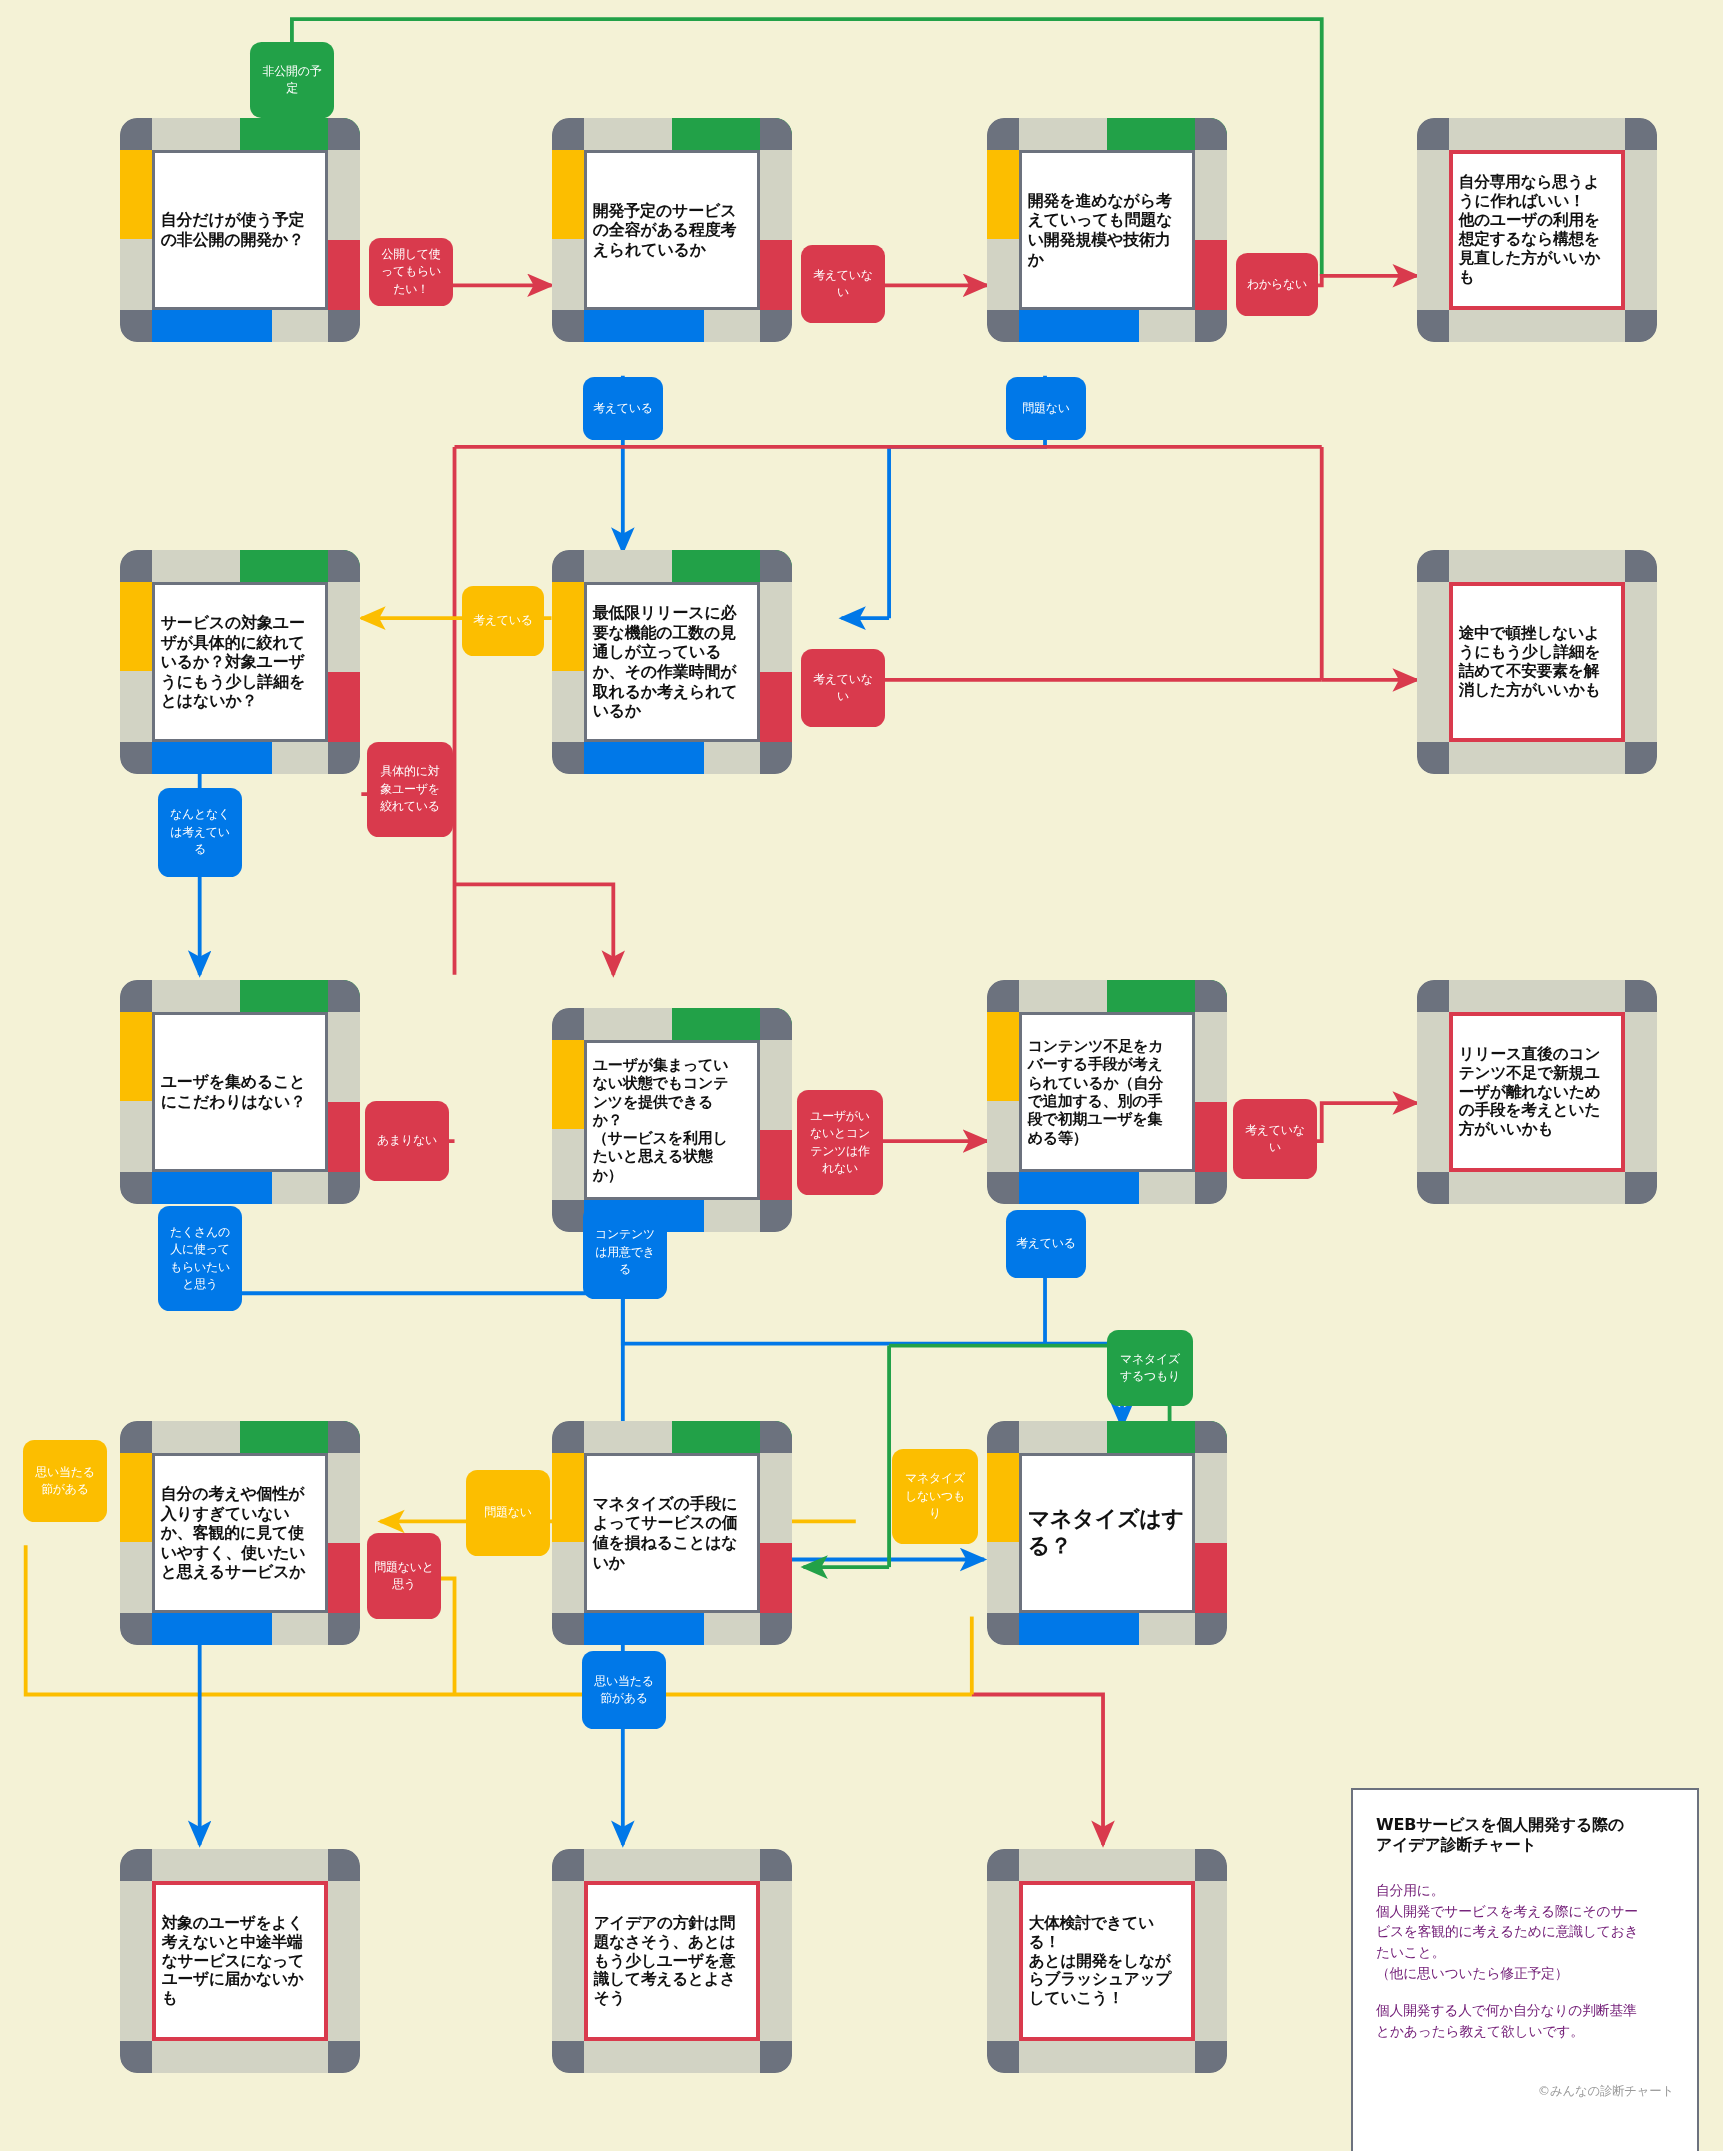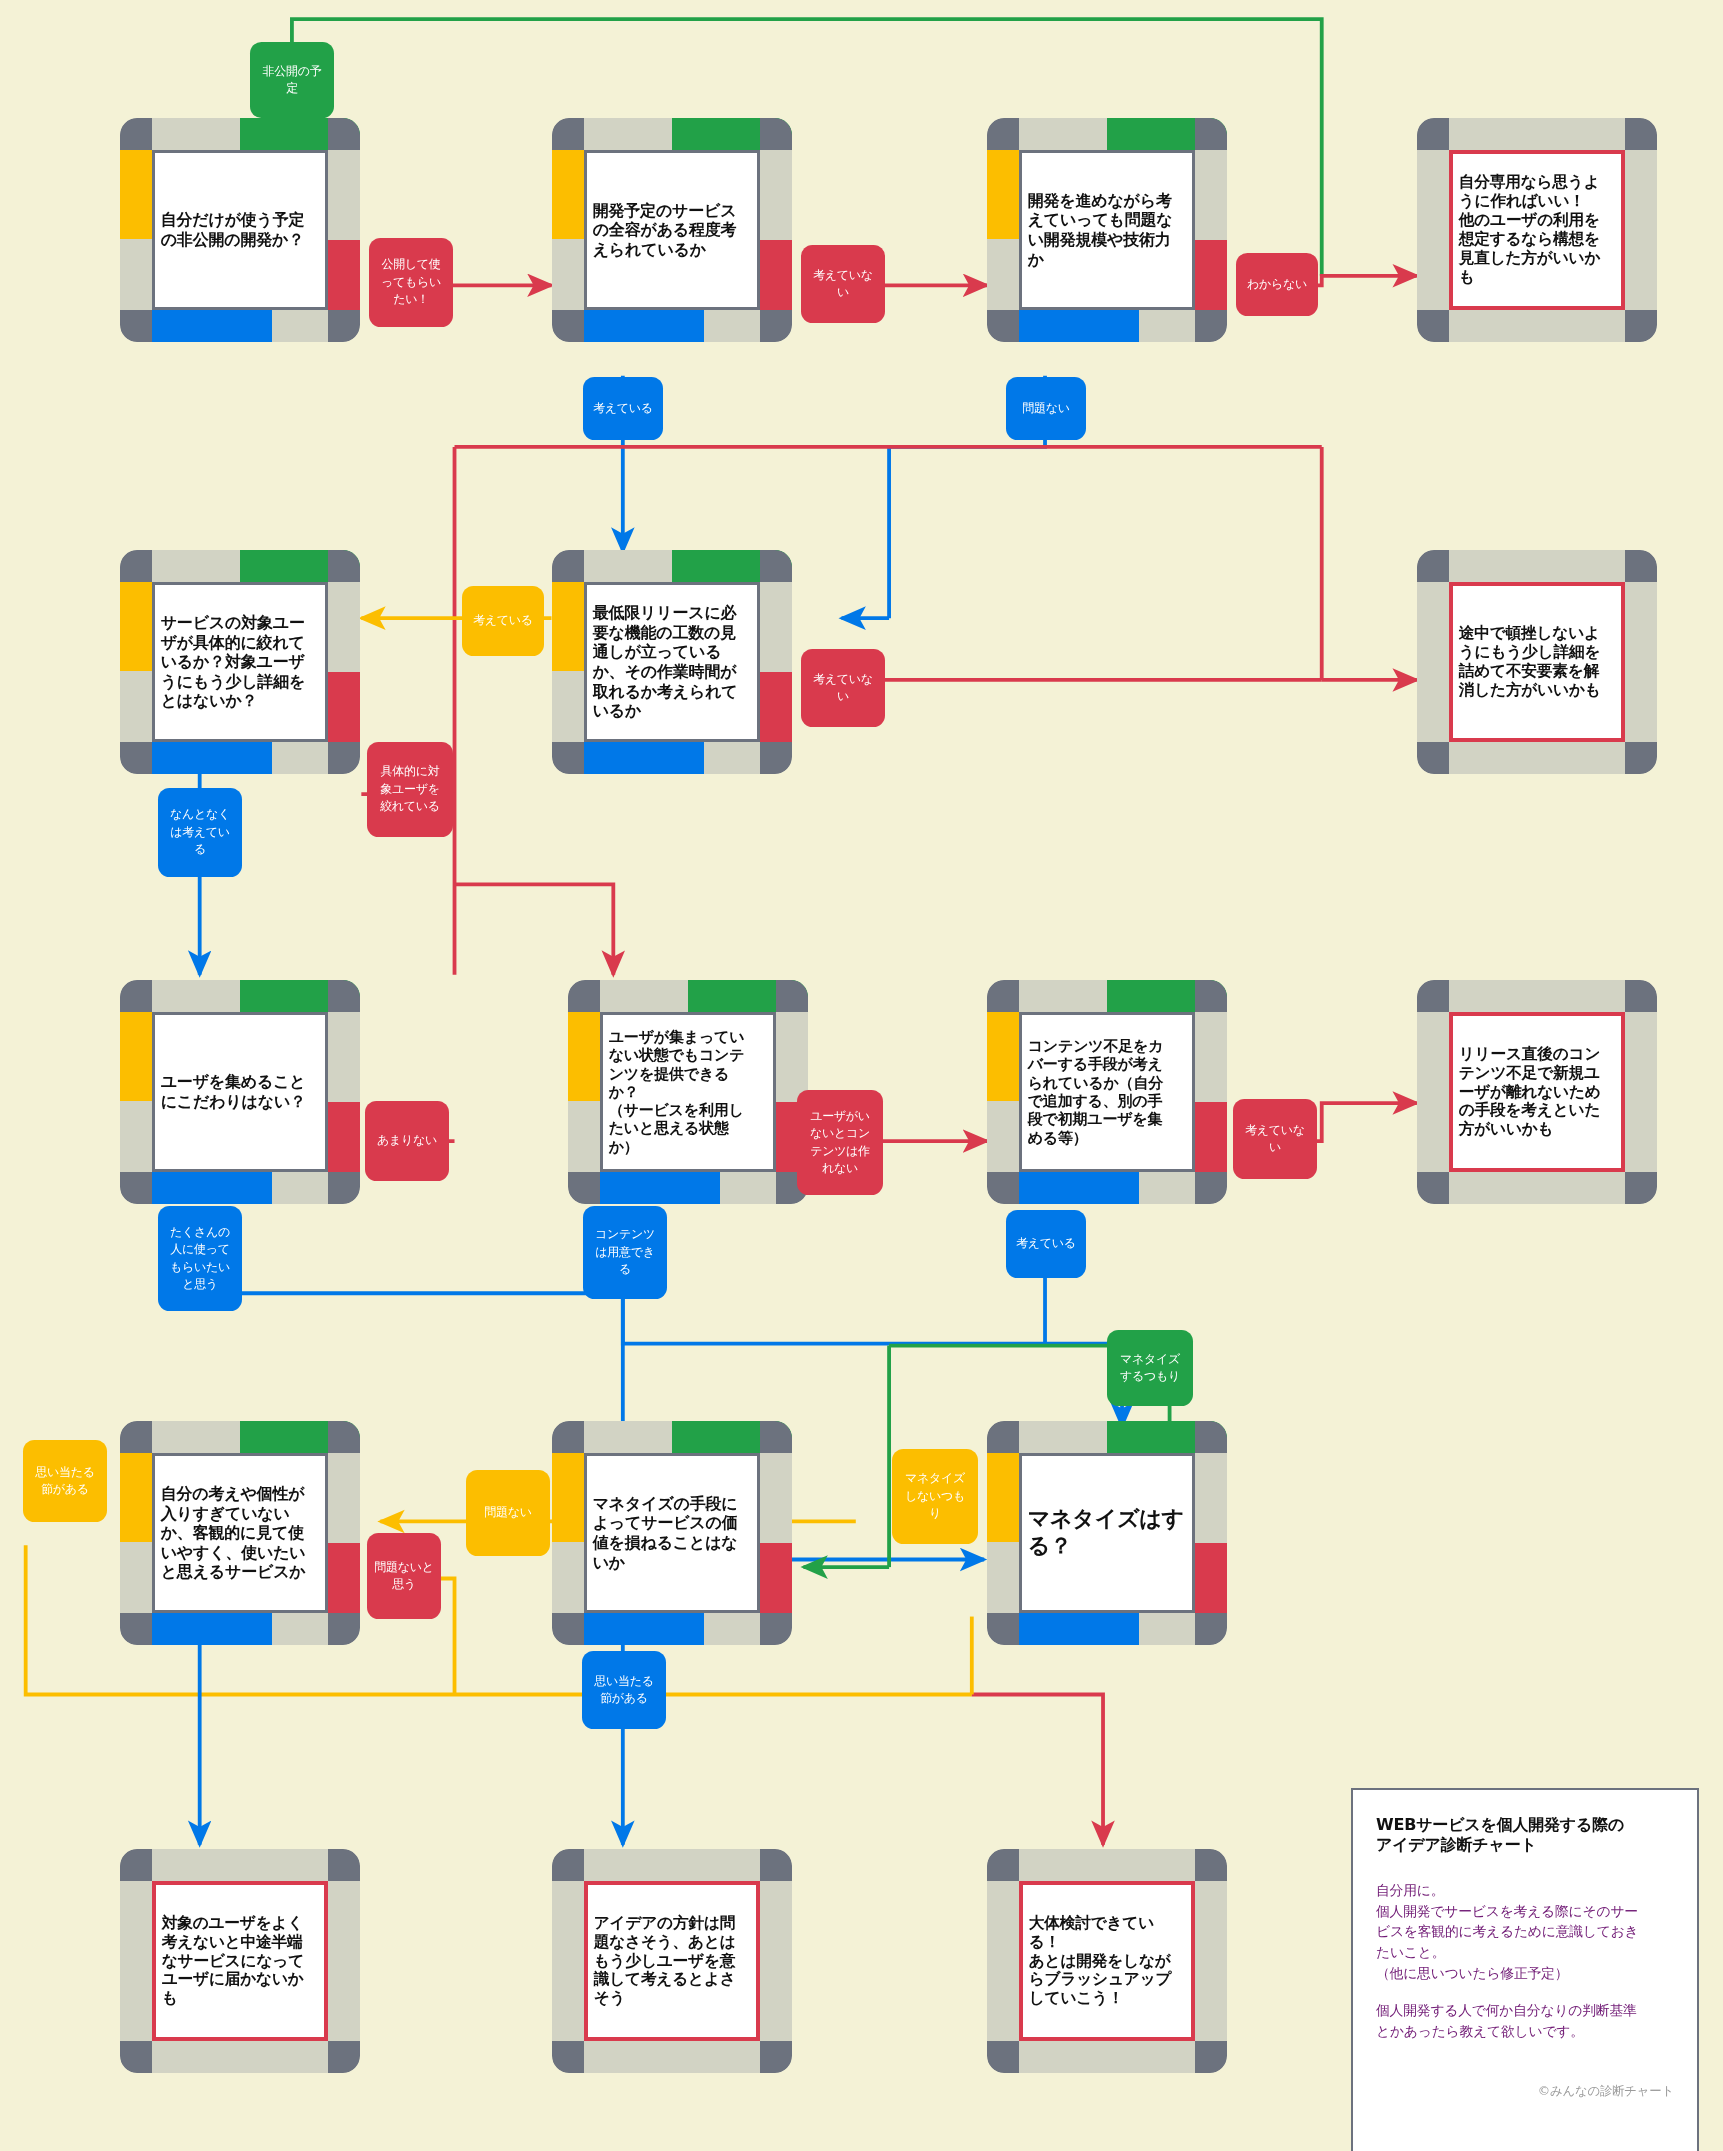--- a/index.html
+++ b/index.html
@@ -276,21 +276,21 @@
       <div class="corner c-tr"></div>
       <div class="corner c-bl"></div>
       <div class="corner c-br"></div>
     </div>
     <div class="qinner">
       <div class="qtext">ユーザを集めること
 にこだわりはない？</div>
     </div>
   </div>
 
-  <div class="qnode" style="left:552px;top:980px;width:240px;height:224px;margin-left:16px;">
+  <div class="qnode" style="left:552px;top:1008px;width:240px;height:224px;">
     <div class="qframe">
       <div class="bar bar-top" style="left:120px;width:120px;"></div>
       <div class="bar bar-left" style="top:32px;height:89px;"></div>
       <div class="bar bar-right" style="top:122px;height:70px;"></div>
       <div class="bar bar-bottom" style="left:32px;width:120px;"></div>
       <div class="corner c-tl"></div>
       <div class="corner c-tr"></div>
       <div class="corner c-bl"></div>
       <div class="corner c-br"></div>
     </div>
@@ -472,21 +472,21 @@
       <div class="otext">大体検討できてい
 る！
 あとは開発をしなが
 らブラッシュアップ
 していこう！</div>
     </div>
   </div>
 
   <div class="pill p-green" style="left:250px;top:42px;width:84px;height:76px;">非公開の予
 定</div>
-  <div class="pill p-red" style="left:369px;top:238px;width:84px;height:89px;">公開して使
+  <div class="pill p-red" style="left:369px;top:238px;width:84px;height:68px;">公開して使
 ってもらい
 たい！</div>
   <div class="pill p-red" style="left:801px;top:245px;width:84px;height:78px;">考えていな
 い</div>
   <div class="pill p-blue" style="left:583px;top:377px;width:80px;height:63px;">考えている</div>
   <div class="pill p-red" style="left:1236px;top:253px;width:82px;height:63px;">わからない</div>
   <div class="pill p-blue" style="left:1006px;top:377px;width:80px;height:63px;">問題ない</div>
   <div class="pill p-orange" style="left:462px;top:586px;width:82px;height:70px;">考えている</div>
   <div class="pill p-red" style="left:801px;top:649px;width:84px;height:78px;">考えていな
 い</div>

